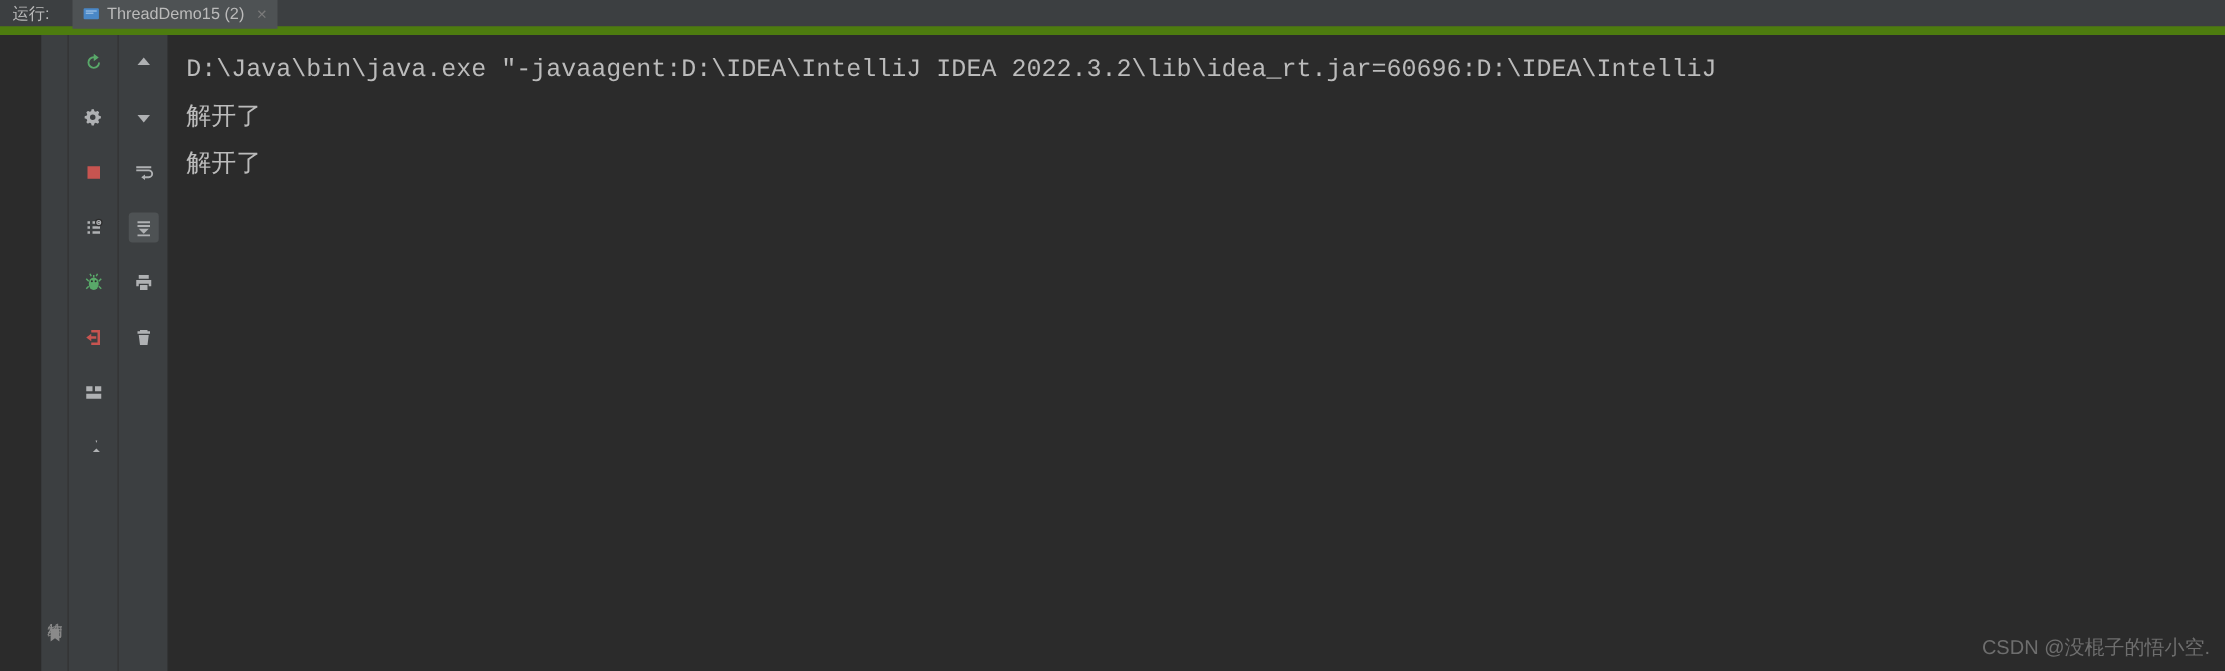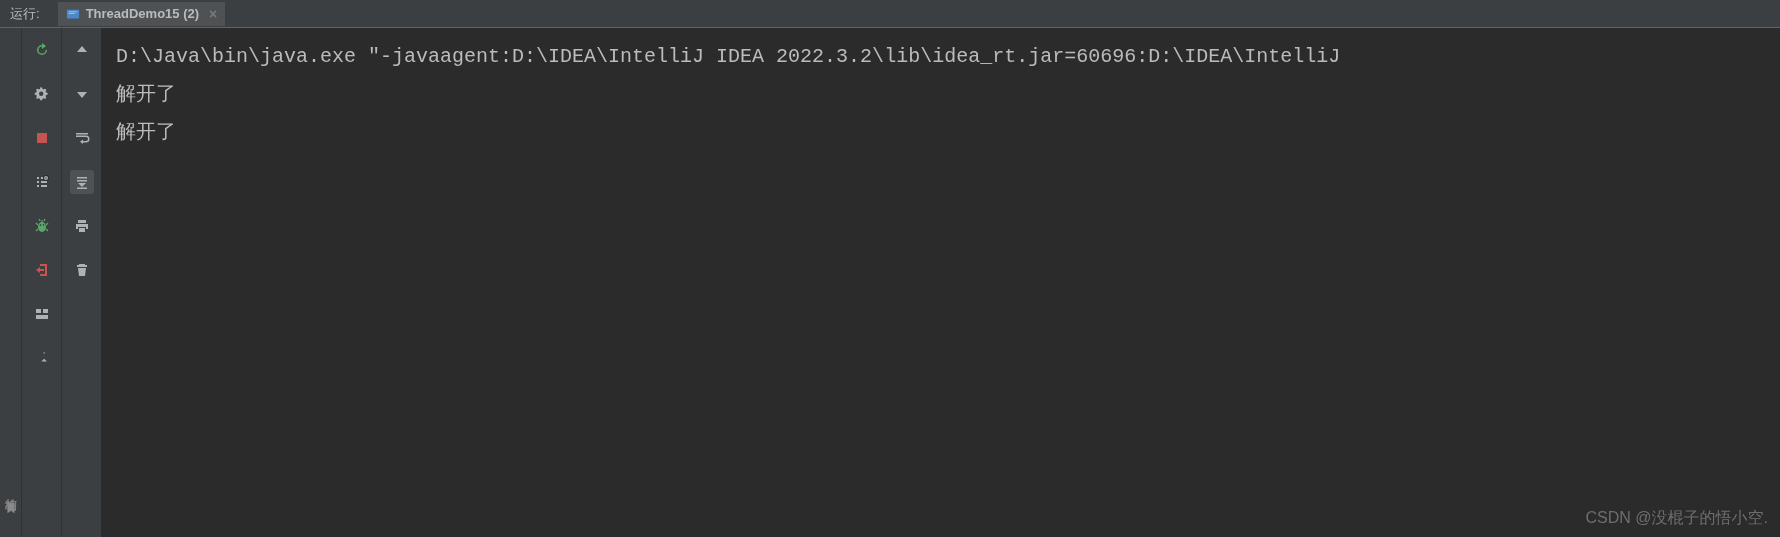--- a/index.html
+++ b/index.html
@@ -10,44 +10,44 @@
   font-family: "Microsoft YaHei", sans-serif;
   color: #bbbbbb;
   overflow: hidden;
   position: relative;
 }
 .header {
   display: flex;
   align-items: center;
   height: 28px;
   background: #3c3f41;
-  border-bottom: 1px solid #4d7c0f;
+  border-bottom: 7px solid #4d7c0f;
   padding-left: 10px;
 }
 .header-label {
   color: #bbbbbb;
   font-size: 13px;
   margin-right: 18px;
 }
 .tab {
   display: flex;
   align-items: center;
   background: #4e5254;
   height: 24px;
   padding: 0 8px;
   font-size: 13px;
   color: #bbbbbb;
   gap: 6px;
-  font-weight: bold;
 }
 .tab svg { width: 14px; height: 14px; }
 .tab-close { color: #7a7a7a; font-size: 14px; margin-left: 4px; cursor: pointer; }
 .main {
   display: flex;
   height: calc(100% - 28px);
+  margin-left: 33px;
 }
 .side-strip {
   width: 22px;
   background: #3c3f41;
   border-right: 1px solid #323232;
   display: flex;
   flex-direction: column;
   align-items: center;
   justify-content: flex-end;
   padding-bottom: 10px;

